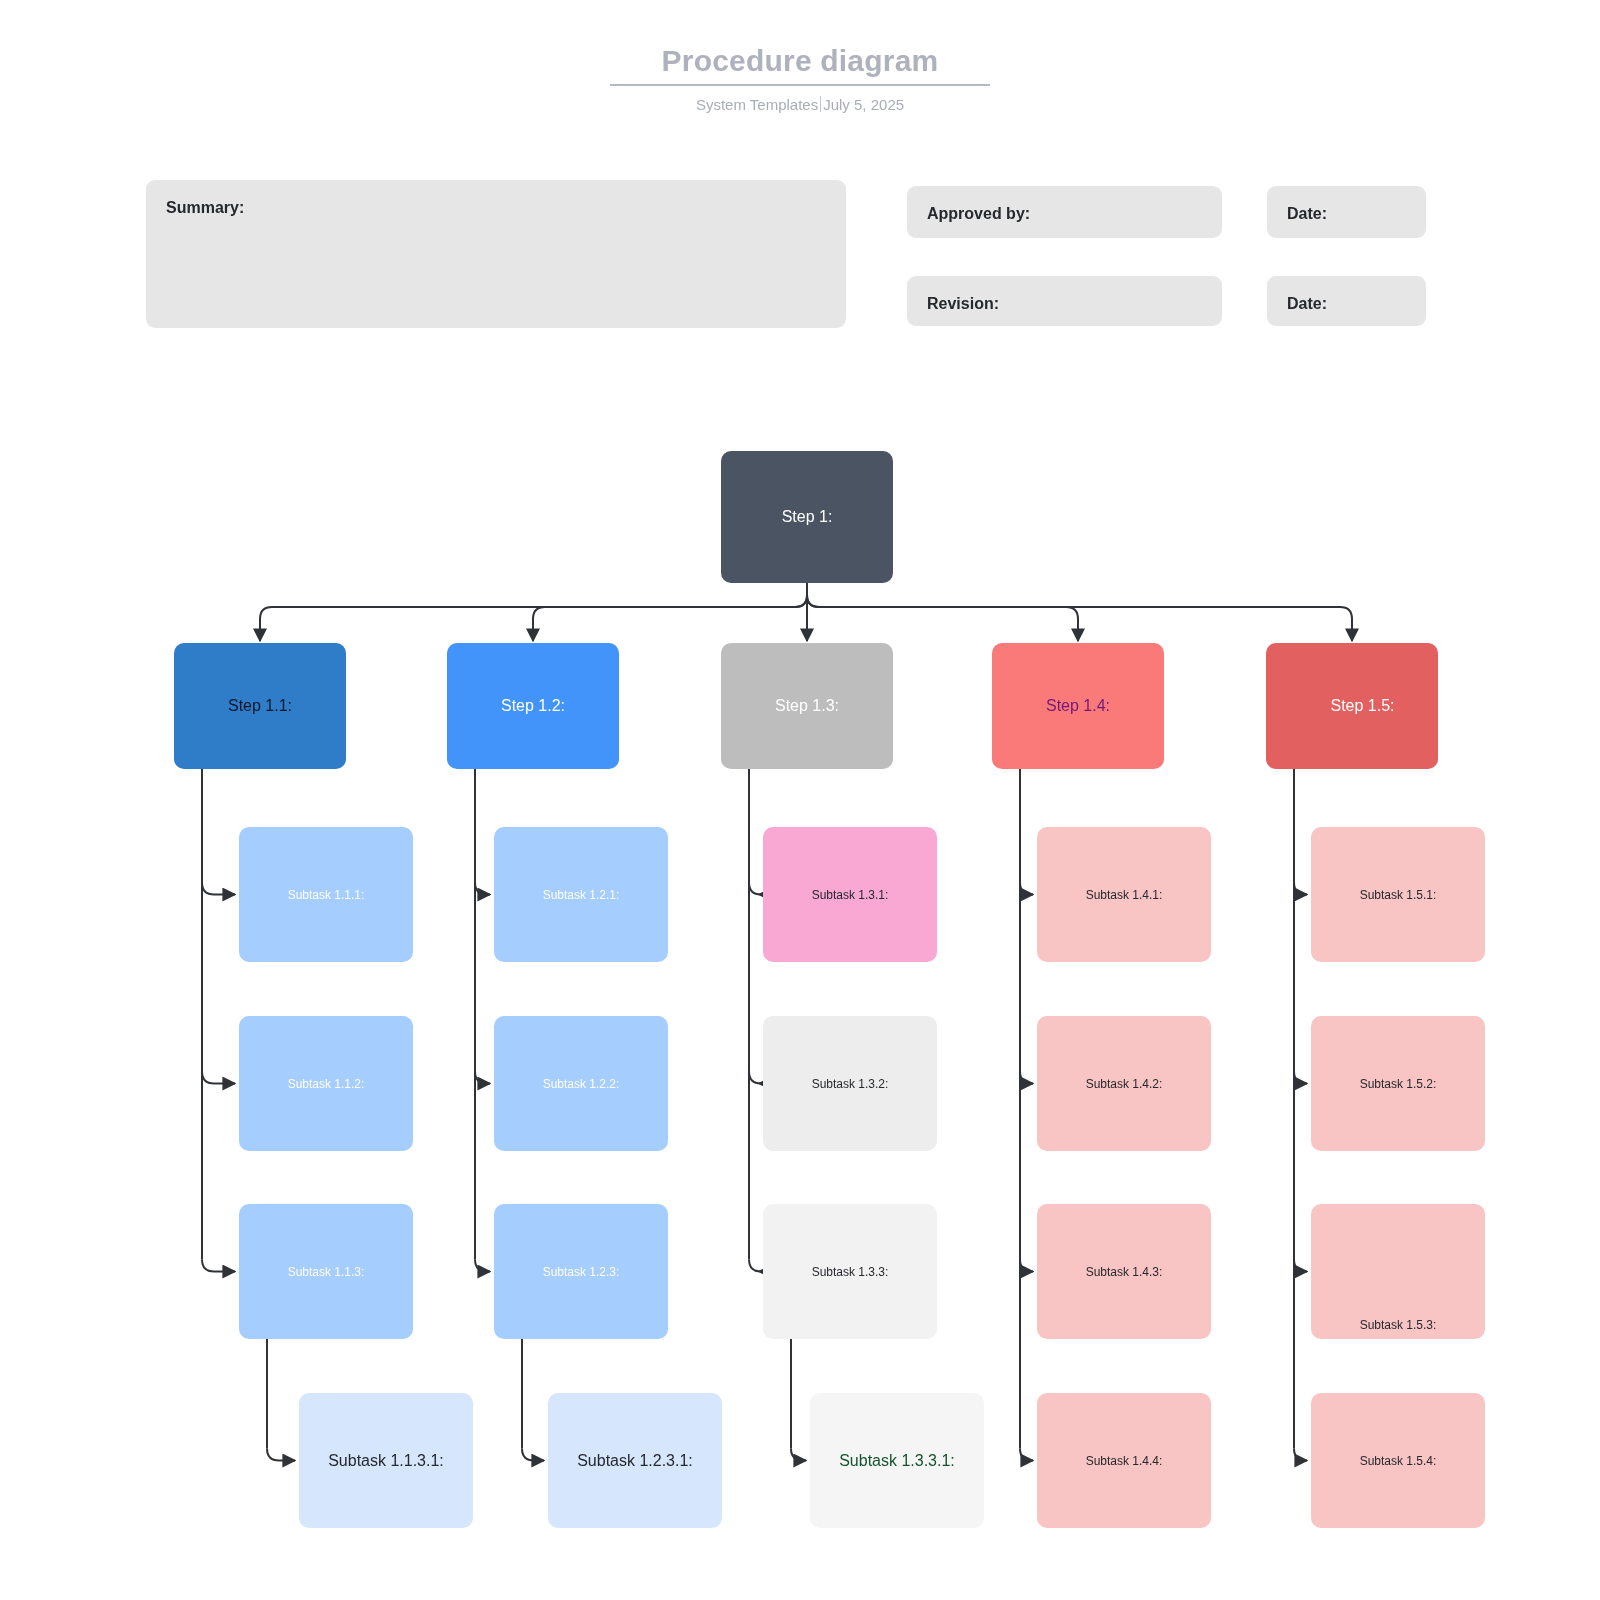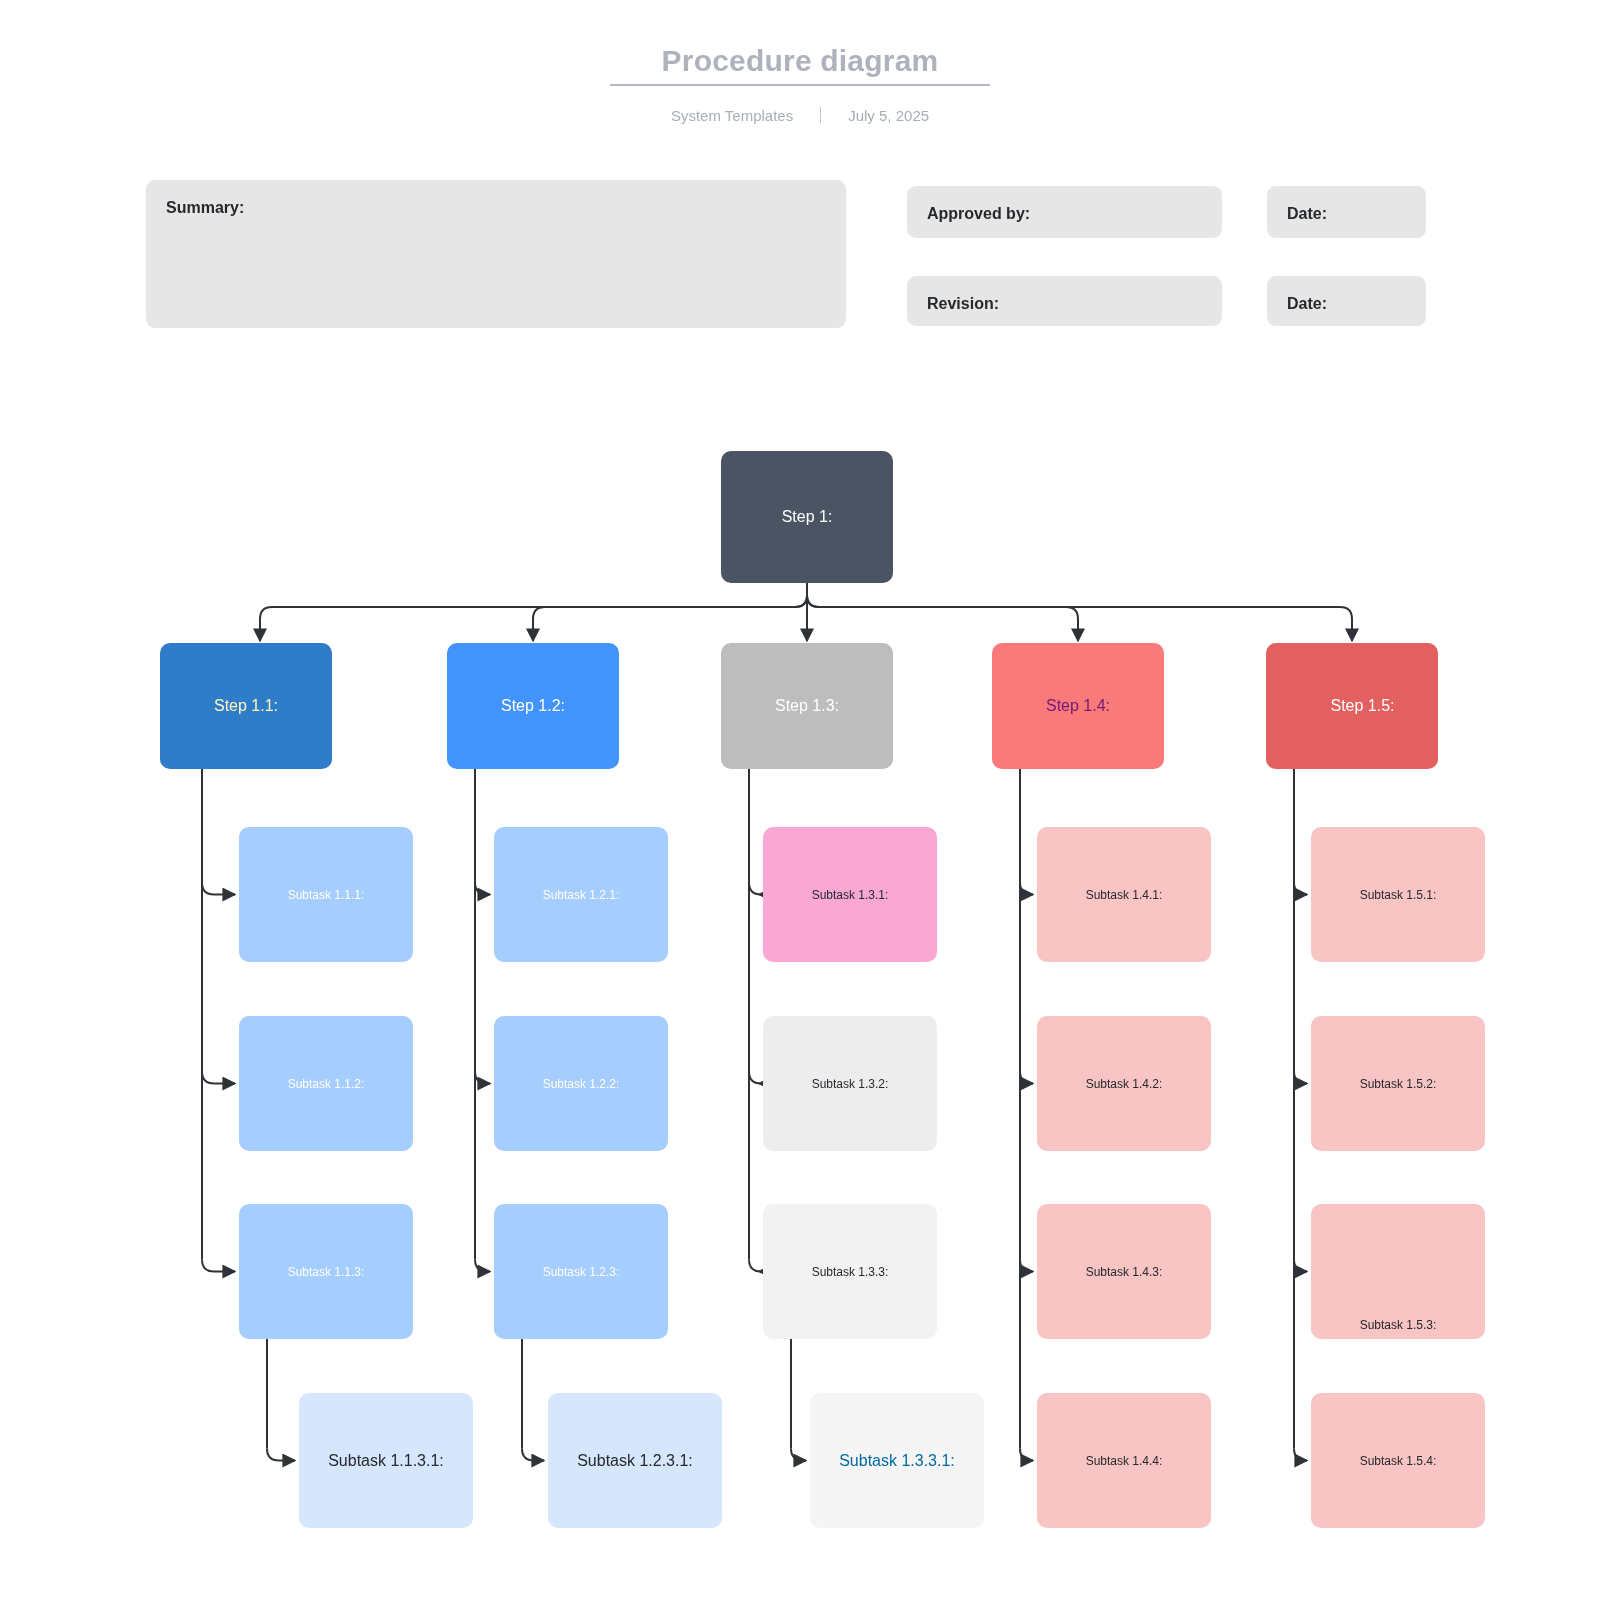--- a/index.html
+++ b/index.html
@@ -31,27 +31,27 @@
     letter-spacing: 0.2px;
     line-height: 38px;
   }
   #title-rule {
     width: 380px;
     height: 2px;
     background: #b3b8c3;
     margin: 4px auto 0 auto;
   }
   #doc-submeta {
-    margin-top: 21px;
+    margin-top: 10px;
     font-size: 15px;
     color: #a8adb8;
     display: flex;
     justify-content: center;
     align-items: flex-start;
-    gap: 27px;
+    gap: 2px;
   }
   .meta-sep {
     display: inline-block;
     width: 1px; height: 16px;
     background: #c2c6cf;
   }
 
   
   .info-box {
     position: absolute;
@@ -171,21 +171,21 @@
         <path d="M 221 1448.5 Q 221 1460.5 233 1460.5 L 249 1460.5" fill="none" stroke="#2f3237" stroke-width="2" marker-end="url(#arw)"></path>
         <path d="M 476 1339 L 476 1448.5" fill="none" stroke="#2f3237" stroke-width="2"></path>
         <path d="M 476 1448.5 Q 476 1460.5 488 1460.5 L 498 1460.5" fill="none" stroke="#2f3237" stroke-width="2" marker-end="url(#arw)"></path>
         <path d="M 745 1339 L 745 1448.5" fill="none" stroke="#2f3237" stroke-width="2"></path>
         <path d="M 745 1448.5 Q 745 1460.5 757 1460.5 L 760 1460.5" fill="none" stroke="#2f3237" stroke-width="2" marker-end="url(#arw)"></path>
       </svg>
     <div id="node-layer">
         <div class="node root" style="left: 675px; top: 451px; width: 172px; height: 132px; background: rgb(75, 84, 98); color: rgb(255, 255, 255);">
           <span>Step 1:</span>
         </div>
-        <div class="node level-step" style="left: 114px; top: 643px; width: 172px; height: 126px; background: rgb(47, 125, 200); color: #fef9c3;">
+        <div class="node level-step" style="left: 128px; top: 643px; width: 172px; height: 126px; background: rgb(47, 125, 200); color: #0f172a;">
           <span>Step 1.1:</span>
         </div>
         <div class="node level-step" style="left: 401px; top: 643px; width: 172px; height: 126px; background: rgb(66, 148, 250); color: rgb(255, 255, 255);">
           <span>Step 1.2:</span>
         </div>
         <div class="node level-step" style="left: 675px; top: 643px; width: 172px; height: 126px; background: rgb(189, 189, 189); color: rgb(255, 255, 255);">
           <span>Step 1.3:</span>
         </div>
         <div class="node level-step" style="left: 946px; top: 643px; width: 172px; height: 126px; background: rgb(250, 122, 122); color: #701a75;">
           <span>Step 1.4:</span>
@@ -219,21 +219,21 @@
         </div>
         <div class="node level-sub" style="left: 717px; top: 827px; width: 174px; height: 135px; background: #f9a8d4; color: rgb(37, 40, 44);">
           <span>Subtask 1.3.1:</span>
         </div>
         <div class="node level-sub" style="left: 717px; top: 1016px; width: 174px; height: 135px; background: rgb(237, 237, 237); color: rgb(37, 40, 44);">
           <span>Subtask 1.3.2:</span>
         </div>
         <div class="node level-sub" style="left: 717px; top: 1204px; width: 174px; height: 135px; background: rgb(242, 242, 242); color: rgb(37, 40, 44);">
           <span>Subtask 1.3.3:</span>
         </div>
-        <div class="node level-leaf" style="left: 764px; top: 1393px; width: 174px; height: 135px; background: rgb(245, 245, 245); color: #0369a1;">
+        <div class="node level-leaf" style="left: 764px; top: 1393px; width: 174px; height: 135px; background: rgb(245, 245, 245); color: #14532d;">
           <span>Subtask 1.3.3.1:</span>
         </div>
         <div class="node level-sub" style="left: 991px; top: 827px; width: 174px; height: 135px; background: rgb(249, 196, 196); color: rgb(37, 40, 44);">
           <span>Subtask 1.4.1:</span>
         </div>
         <div class="node level-sub" style="left: 991px; top: 1016px; width: 174px; height: 135px; background: rgb(249, 196, 196); color: rgb(37, 40, 44);">
           <span>Subtask 1.4.2:</span>
         </div>
         <div class="node level-sub" style="left: 991px; top: 1204px; width: 174px; height: 135px; background: rgb(249, 196, 196); color: rgb(37, 40, 44);">
           <span>Subtask 1.4.3:</span>

